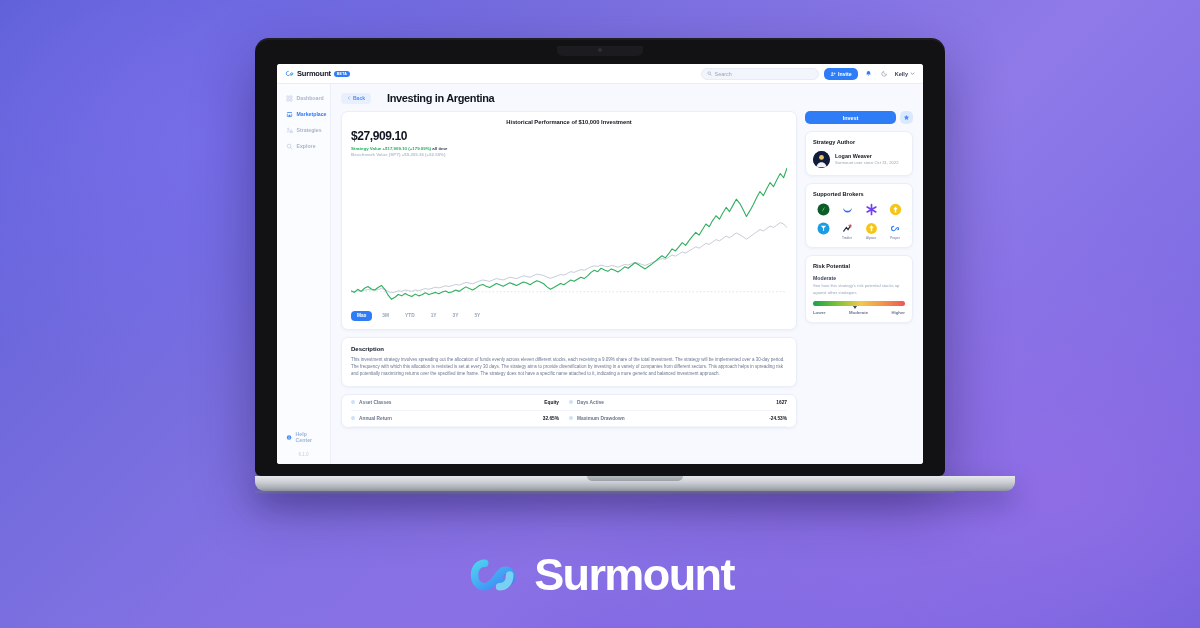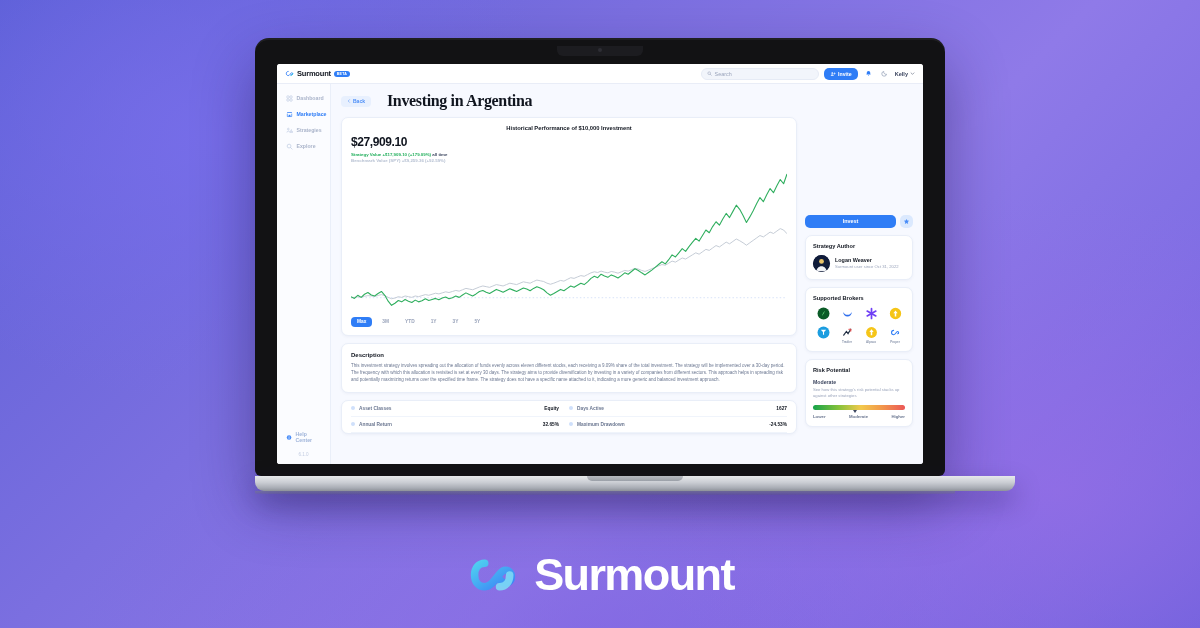--- a/index.html
+++ b/index.html
@@ -96,23 +96,23 @@
   .help-item span { font-size: 5.2px; color: #9fb4da; font-weight: 600; }
   .version { text-align: center; font-size: 4.6px; color: #c3cde1; margin-top: 6px; }
 
   .content { flex: 1; padding: 8px 10px; min-width: 0; overflow: hidden; }
   .page-head { display: flex; align-items: center; gap: 16px; margin-bottom: 7px; }
   .back-btn {
     background: #e8f0fe; color: #4a8df8; font-size: 5px; font-weight: 700;
     border-radius: 4px; padding: 2.5px 6px; border: none; cursor: pointer;
     display: flex; align-items: center; gap: 2px;
   }
-  .page-title { font-size: 16px; font-weight: 800; color: #10151f; letter-spacing: -.35px; font-family: Liberation Serif, serif; }
-
-  .cols { display: flex; gap: 8px; align-items: flex-end; }
+  .page-title { font-size: 11px; font-weight: 800; color: #10151f; letter-spacing: -.35px; }
+
+  .cols { display: flex; gap: 8px; align-items: flex-start; }
   .col-main { flex: 1; min-width: 0; }
   .col-side { width: 108px; flex: 0 0 auto; }
 
   .card {
     background: #fff; border: 1px solid #e9eef8; border-radius: 7px;
     box-shadow: 0 1px 3px rgba(40,60,120,.05);
   }
 
   
   .chart-card { padding: 7px 9px 8px 9px; position: relative; }

